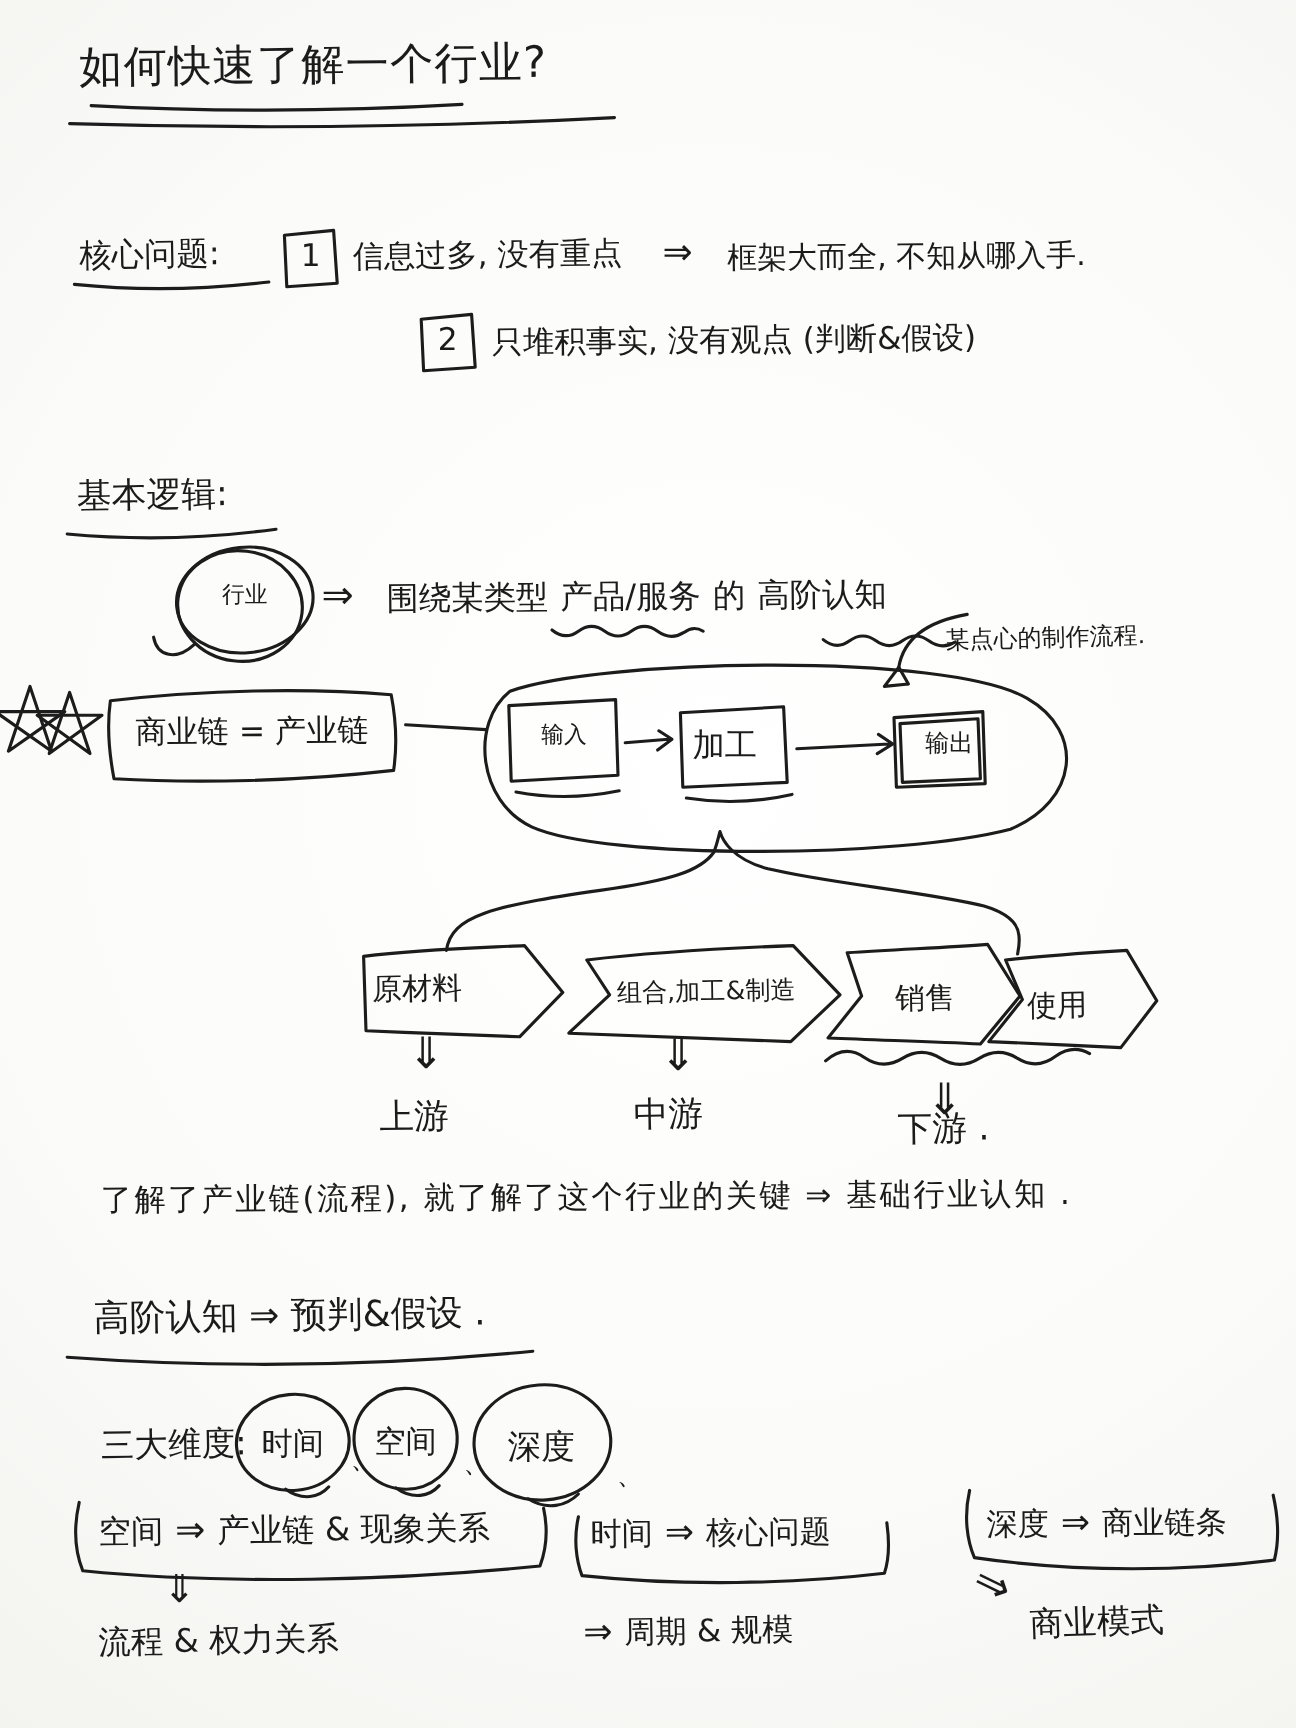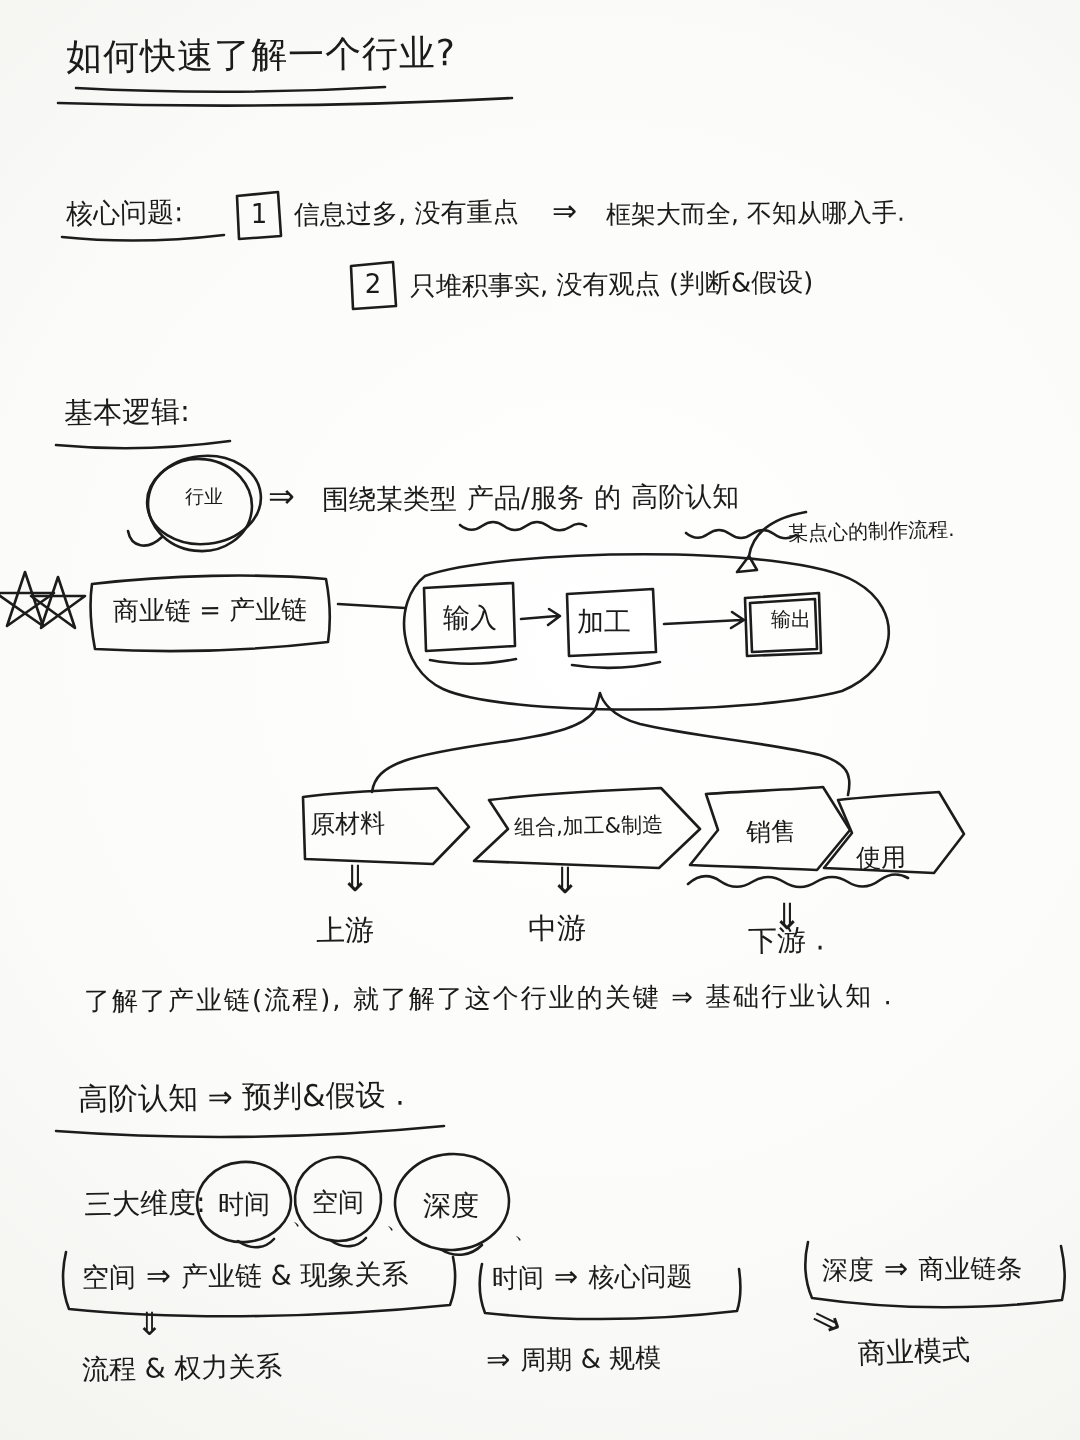--- a/index.html
+++ b/index.html
@@ -108,28 +108,28 @@
 <div class="hw row" style="left:322px;top:482px;font-size:27px;transform:rotate(-0.5deg);">
   <span>围绕某类型</span>
   <span>产品/服务</span>
   <span>的</span>
   <span>高阶认知</span>
 </div>
 <div class="hw" style="left:788px;top:520px;font-size:20px;transform:rotate(-1.5deg);">某点心的制作流程.</div>
 
 <div class="hw ctr" style="left:96px;top:596px;width:228px;font-size:26px;transform:rotate(-0.5deg);">商业链 = 产业链</div>
 
-<div class="hw ctr" style="left:426px;top:602px;width:88px;font-size:27px;">输入</div>
+<div class="hw ctr" style="left:426px;top:602px;width:88px;font-size:19px;">输入</div>
 <div class="hw ctr" style="left:568px;top:606px;width:72px;font-size:27px;">加工</div>
 <div class="hw ctr" style="left:746px;top:608px;width:90px;font-size:20px;">输出</div>
 
 <div class="hw" style="left:310px;top:810px;font-size:25px;transform:rotate(-1deg);">原材料</div>
 <div class="hw" style="left:514px;top:814px;font-size:21px;transform:rotate(-1deg);">组合,加工&amp;制造</div>
 <div class="hw" style="left:722px;top:818px;font-size:25px;transform:rotate(-1deg);margin-left:24px;">销售</div>
-<div class="hw" style="left:856px;top:824px;font-size:25px;transform:rotate(-1deg);margin-top:20px;">使用</div>
+<div class="hw" style="left:856px;top:824px;font-size:25px;transform:rotate(-1deg);">使用</div>
 
 <div class="hw" style="left:340px;top:858px;font-size:36px;">⇓</div>
 <div class="hw" style="left:550px;top:860px;font-size:36px;">⇓</div>
 <div class="hw" style="left:772px;top:896px;font-size:36px;">⇓</div>
 <div class="hw" style="left:316px;top:914px;font-size:29px;transform:rotate(-1deg);">上游</div>
 <div class="hw" style="left:528px;top:912px;font-size:29px;transform:rotate(-1deg);">中游</div>
 <div class="hw" style="left:748px;top:924px;font-size:29px;transform:rotate(-1deg);">下游 .</div>
 
 <div class="hw" style="left:84px;top:984px;font-size:26px;letter-spacing:2px;transform:rotate(-0.4deg);">了解了产业链(流程), 就了解了这个行业的关键 ⇒ 基础行业认知 .</div>
 

